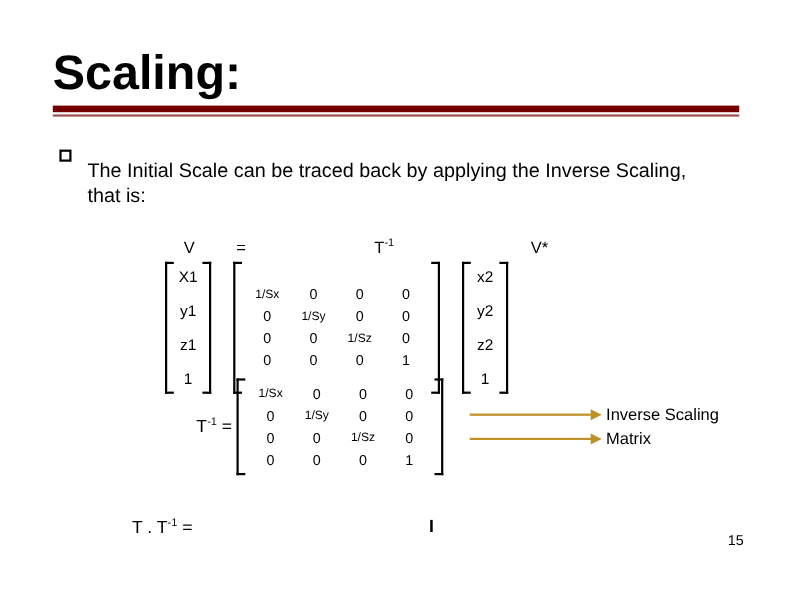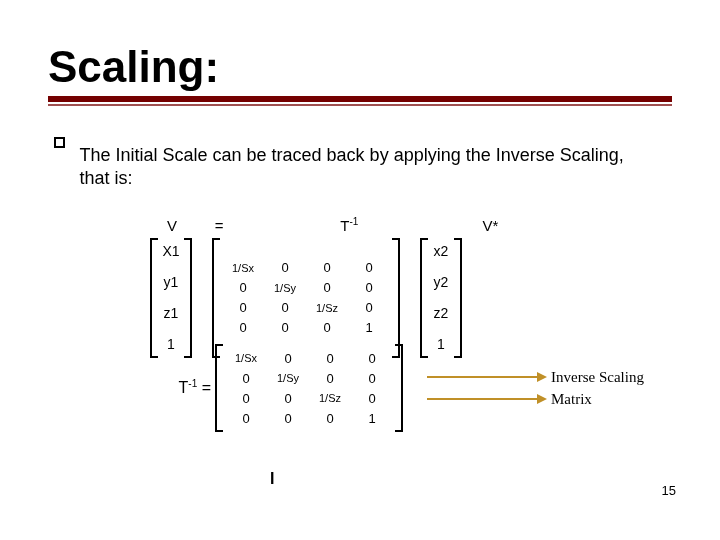--- a/index.html
+++ b/index.html
@@ -117,21 +117,20 @@
     text-align: right;
     padding-right: 4px;
     font-size: 16px;
   }
   .sup { font-size: 10px; vertical-align: super; }
 
   .arrow-wrap {
     display: flex; flex-direction: column;
     margin-left: 24px;
     align-items: flex-start;
-    font-family: Liberation Serif, serif;
   }
   .arrow {
     width: 120px; height: 10px;
     position: relative;
     margin: 6px 0;
   }
   .arrow .shaft {
     position: absolute;
     left: 0; top: 4px; right: 8px;
     height: 2px;
@@ -273,16 +272,19 @@
       <div class="arrow">
           <div class="shaft"></div>
           <div class="head"></div>
         </div>
       <span class="arrow-lbl">Matrix</span>
     </div>
   </div>
 </div>
 
 <div class="row3">
+  <span class="eqlhs">
+    <span>T . T</span><span class="sup">-1</span><span> =</span>
+  </span>
   <span class="eqrhs">I</span>
 </div>
 
 <div class="pagenum">15</div>
 
 </body></html>

